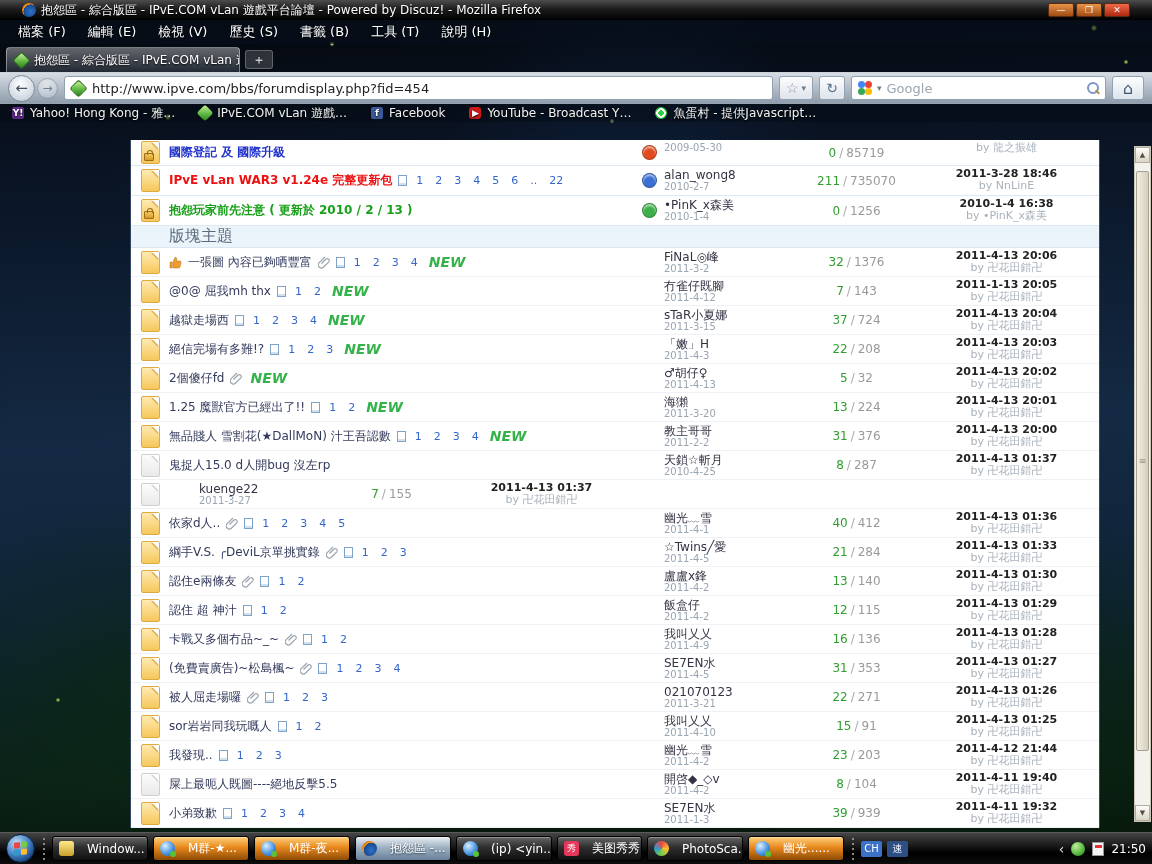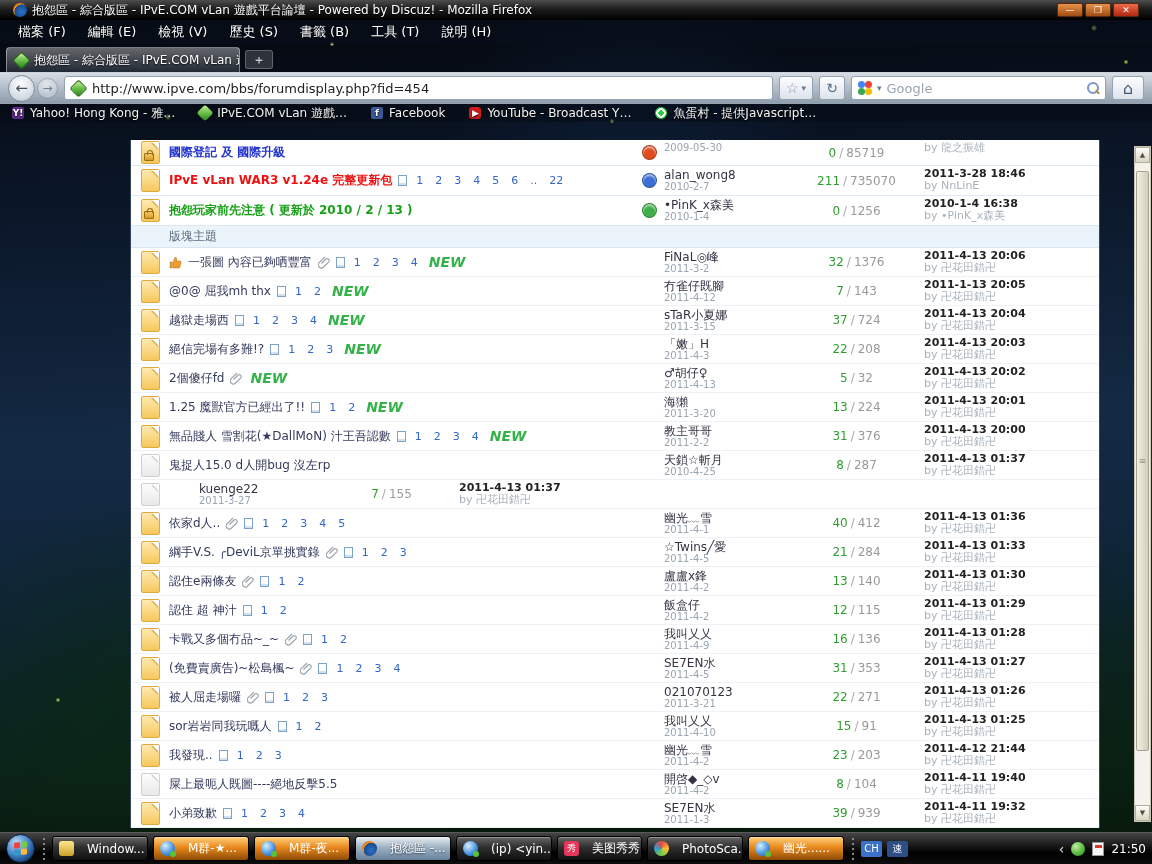--- a/index.html
+++ b/index.html
@@ -18,21 +18,21 @@
       radial-gradient(4px 4px at 388px 822px, #cdfa6b 0%, rgba(205,250,107,0) 80%),
       radial-gradient(3px 3px at 912px 818px, #b9ef66 0%, rgba(185,239,102,0) 80%),
       radial-gradient(420px 300px at 15% 85%, rgba(10,40,18,.8), rgba(0,0,0,0) 70%),
       radial-gradient(500px 340px at 88% 90%, rgba(8,34,16,.8), rgba(0,0,0,0) 70%),
       radial-gradient(300px 500px at 55% 40%, rgba(20,50,90,.5), rgba(0,0,0,0) 75%),
       linear-gradient(178deg,#04060b 0%,#0a1526 22%,#142a44 52%,#0f2438 72%,#0b2118 90%,#071409 100%);
   }
 
   
   #titlebar { position:relative; z-index:6; height:20px; display:flex; align-items:center; gap:5px;
-    padding:0 13px; background:linear-gradient(#4d4d4d,#1d1d1d 45%,#000); color:#fff; font-size:12px; }
+    padding:0 22px; background:linear-gradient(#4d4d4d,#1d1d1d 45%,#000); color:#fff; font-size:12px; }
   .ff-logo { width:14px; height:14px; border-radius:50%; flex:0 0 14px;
     background:radial-gradient(circle at 62% 62%, #2e71c9 0%, #174a8f 58%, #f7931e 60%, #c2590a 85%); }
   #win-title { flex:1; overflow:hidden; white-space:nowrap; text-shadow:0 1px 1px #000; }
   .win-btns { display:flex; gap:2px; }
   .wbtn { width:26px; height:14px; border:1px solid #5a2a10; border-radius:2px; color:#fff;
     font-size:9px; line-height:12px; text-align:center; background:linear-gradient(#e8934a,#a14d12); }
   .wbtn.close { background:linear-gradient(#ef6a4a,#b02810); }
 
   
   #menubar { position:relative; z-index:5; height:24px; display:flex; align-items:center; gap:2px;
@@ -94,21 +94,21 @@
   #content { position:absolute; left:130px; top:0; width:970px; background:#fff;
     border-left:1px solid #33465e; border-right:1px solid #33465e; }
   .trow { display:flex; align-items:stretch; height:29px; border-bottom:1px solid #eef2f7; background:#fff; }
   .trow.sticky { height:30px; border-bottom:1px solid #dfe9f3; }
   .trow.clipped { height:26px; overflow:hidden; }
   .c-icon { flex:0 0 38px; display:flex; align-items:center; justify-content:center; }
   .c-title { flex:1; display:flex; align-items:center; gap:6px; font-size:12px; overflow:hidden; white-space:nowrap; }
   .c-badge { flex:0 0 30px; display:flex; align-items:center; justify-content:center; }
   .c-author { flex:0 0 125px; padding-top:2px; line-height:12px; overflow:hidden; white-space:nowrap; }
   .c-stats { flex:0 0 135px; display:flex; align-items:center; justify-content:center; font-size:12px; gap:3px; }
-  .c-last { flex:0 0 175px; text-align:left; padding:2px 10px 0 0; line-height:12px; }
+  .c-last { flex:0 0 175px; text-align:center; padding:2px 10px 0 0; line-height:12px; }
   .t-link { color:#333a5c; text-decoration:none; }
   .a-name { font-size:12px; color:#334; text-decoration:none; }
   .a-date { font-size:10px; color:#99a5b1; }
   .rep { color:#2f9e2f; } .sep { color:#aaa; } .views { color:#999; }
   .l-date { font-size:11px; font-weight:bold; color:#222; }
   .l-by { font-size:11px; color:#a9b2bc; }
   .pg { color:#36c; font-size:11px; margin:0 3px; text-decoration:none; }
   .new { color:#35b24a; font-size:14px; font-weight:bold; font-style:italic; margin-left:2px; }
   .ficon { position:relative; width:19px; height:23px; border-radius:2px; }
   .ficon::before { content:''; position:absolute; right:0; top:0; border-style:solid; border-width:0 7px 7px 0; }
@@ -118,21 +118,21 @@
   .f-old::before { border-color:transparent #fff transparent transparent; filter:drop-shadow(-1px 1px 0 #cfcfcf); }
   .lock { position:absolute; left:2px; bottom:2px; width:10px; height:8px; background:linear-gradient(#f7c95f,#d99a2b);
     border:1px solid #9a6d14; border-radius:1px; }
   .lock::before { content:''; position:absolute; left:2px; top:-4px; width:4px; height:4px;
     border:1.5px solid #9a6d14; border-bottom:none; border-radius:3px 3px 0 0; }
   .badge { width:15px; height:15px; border-radius:50%; border:1px solid rgba(0,0,0,.25);
     box-shadow:inset 0 2px 2px rgba(255,255,255,.6); }
   .docic { width:9px; height:11px; background:#fff; border:1px solid #7fa3c6; flex:0 0 9px;
     box-shadow:inset 0 -2px 0 #cfe0ef; }
   .section-row { height:22px; background:#ecf4fb; border-bottom:1px solid #d9e6f2; color:#5b6b7d;
-    font-size:12px; display:flex; align-items:center; padding-left:38px; }
+    font-size:16px; display:flex; align-items:center; padding-left:38px; }
   svg.mini { display:block; }
 
   
   #scrollbar { position:absolute; right:1px; top:6px; width:17px; height:676px;
     background:#f3f2ec; border:1px solid #c9c6b8; }
   .sb-btn { position:absolute; left:0; width:15px; height:16px; background:linear-gradient(#fdfdfb,#d9d5c6);
     border:1px solid #b3af9e; color:#55503e; font-size:7px; line-height:14px; text-align:center; }
   .sb-up { top:0; } .sb-down { bottom:0; }
   .sb-thumb { position:absolute; left:1px; width:13px; top:24px; height:580px; border:1px solid #a8a38e;
     border-radius:2px; background:linear-gradient(90deg,#f1efe7,#d4cfba); color:#9b957d;

